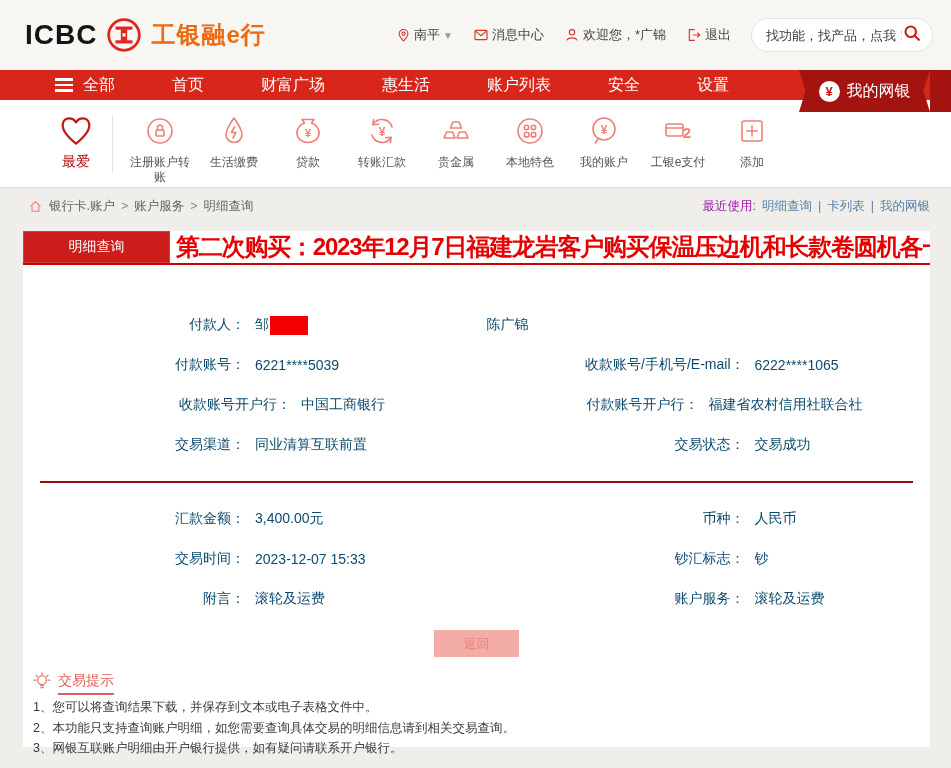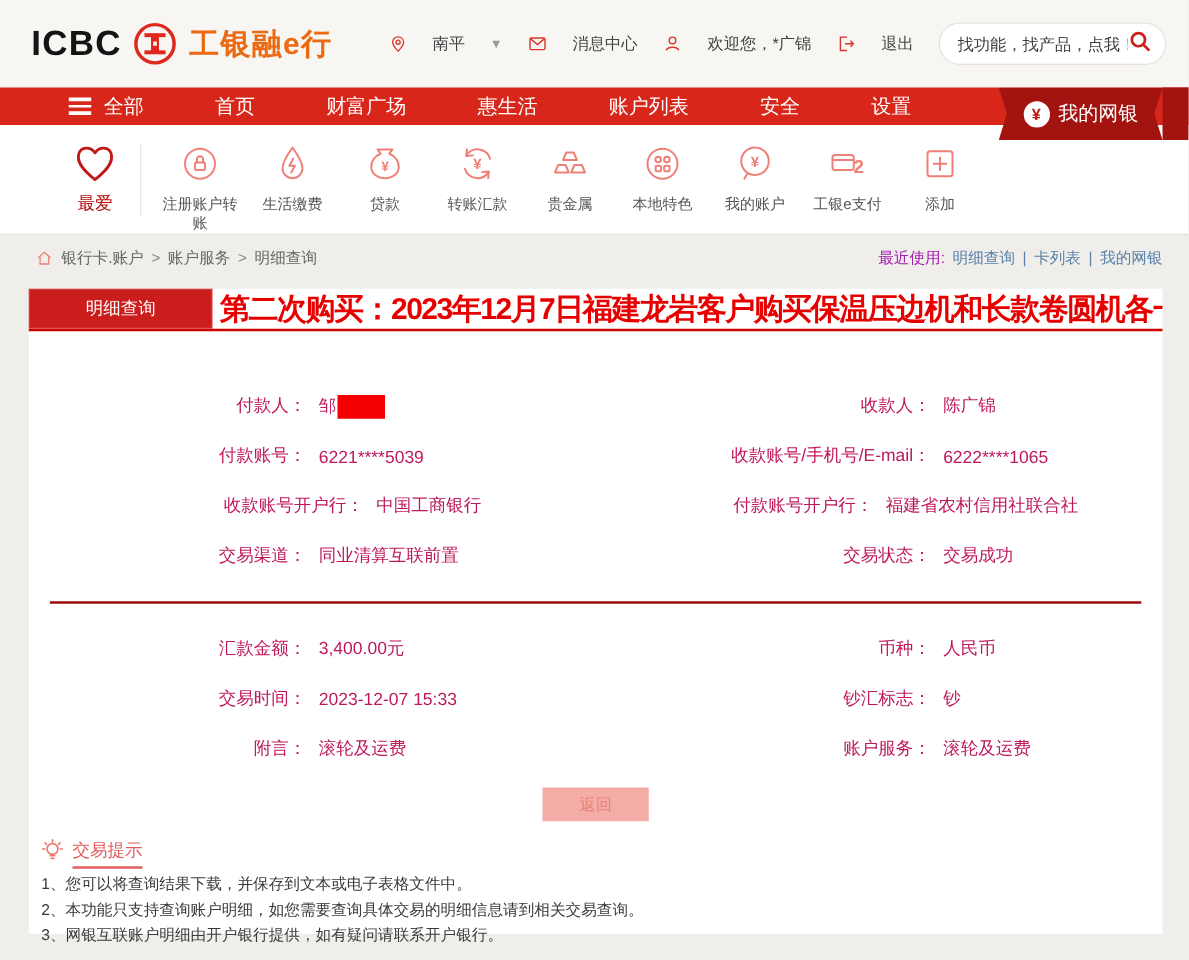--- a/index.html
+++ b/index.html
@@ -7,21 +7,21 @@
   body { background:#eceae7; font-family:"Liberation Sans","DejaVu Sans",sans-serif; }
   .page { width:951px; height:768px; position:relative; background:#efeeeb; overflow:hidden; }
 
   
   .topbar { height:70px; background:#f7f6f3; display:flex; align-items:center; }
   .logo-wrap { display:flex; align-items:center; margin-left:25px; gap:8px; }
   .logo-icbc { font-size:28px; font-weight:bold; color:#141414; letter-spacing:1px; }
   .logo-ring { width:38px; height:38px; display:inline-block; }
   .brand { font-size:24px; font-weight:bold; color:#ec6a12; letter-spacing:1px; }
   .top-right { margin-left:auto; display:flex; align-items:center; gap:20px; margin-right:18px; }
-  .top-item { display:flex; align-items:center; gap:20px; font-size:13px; color:#444; cursor:pointer; }
+  .top-item { display:flex; align-items:center; gap:3px; font-size:13px; color:#444; cursor:pointer; }
   .caret { font-size:10px; color:#999; }
   .searchbox { width:182px; height:34px; background:#fff; border:1px solid #e6e3df; border-radius:17px; display:flex; align-items:center; padding:0 10px 0 14px; }
   .searchbox input { border:none; outline:none; flex:1; font-size:13px; color:#333; background:transparent; font-family:inherit; width:130px; }
   .searchbox input::placeholder { color:#3c3c3c; opacity:1; }
 
   
   .nav { height:30px; background:#d8261b; display:flex; align-items:center; color:#fff; font-size:16px; position:relative; }
   .nav::after { content:""; position:absolute; right:0; top:0; width:21px; height:42px; background:#a31310; }
   .burger { margin-left:55px; display:inline-flex; flex-direction:column; gap:3px; margin-right:10px; cursor:pointer; }
   .burger i { display:block; width:18px; height:2.5px; background:#fff; }
@@ -51,21 +51,21 @@
   .recent .bar { color:#5a82a8; }
 
   
   .card { margin:0 21px 0 23px; background:#fff; height:516px; position:relative; }
   .banner { margin-top:7px; height:34px; border-bottom:2px solid #cf0000; display:flex; align-items:stretch; }
   .tab { width:147px; background:#cc1d1d; color:#fff; font-size:14px; display:flex; align-items:center; justify-content:center; box-shadow:inset 0 0 0 1px rgba(255,255,255,.15); }
   .headline { flex:1; color:#e60000; font-weight:bold; font-size:24px; letter-spacing:-1.2px; display:flex; align-items:center; padding-left:6px; white-space:nowrap; overflow:hidden; }
 
   .section1 { margin-top:40px; }
   .section2 { margin-top:16px; }
-  .frow { display:flex; height:40px; align-items:center; font-size:14px; color:#be185d;justify-content:space-between; }
+  .frow { display:flex; height:40px; align-items:center; font-size:14px; color:#0c4a6e;justify-content:space-between; }
   .fcell { width:50%; display:flex; align-items:center; }
   .fcell.left .flabel { width:222px; text-align:right; }
   .fcell.right .flabel { width:268px; text-align:right; }
   .fvalue { margin-left:10px; }
   .redact { display:inline-block; width:38px; height:19px; background:#f40000; vertical-align:middle; margin-left:1px; }
 
   .divider { height:2px; background:#9c0a0a; margin:16px 17px 0 17px; }
 
   .back-row { text-align:center; margin-top:11px; }
   .back-btn { display:inline-block; width:85px; height:27px; line-height:27px; background:#f4aca7; color:#e8837b; font-size:13px; text-align:center; border:none; cursor:pointer; font-family:inherit; }
@@ -301,21 +301,20 @@
       <span class="headline">第二次购买：2023年12月7日福建龙岩客户购买保温压边机和长款卷圆机各一台转账3400元</span>
     </div>
 
     <div class="section1">
       <div class="frow">
         <div class="fcell left">
           <span class="flabel">付款人：</span>
           <span class="fvalue"><span>邹</span><span class="redact"></span></span>
         </div>
         <div class="fcell right">
-          <span class="flabel">收款人：</span>
           <span class="fvalue">陈广锦</span>
         </div>
       </div>
       <div class="frow">
         <div class="fcell left">
           <span class="flabel">付款账号：</span>
           <span class="fvalue">6221****5039</span>
         </div>
         <div class="fcell right">
           <span class="flabel">收款账号/手机号/E-mail：</span>

